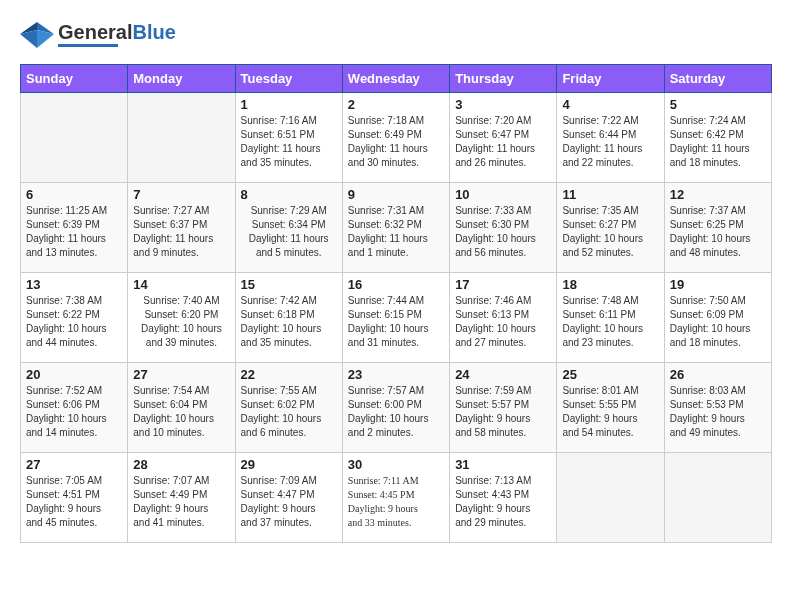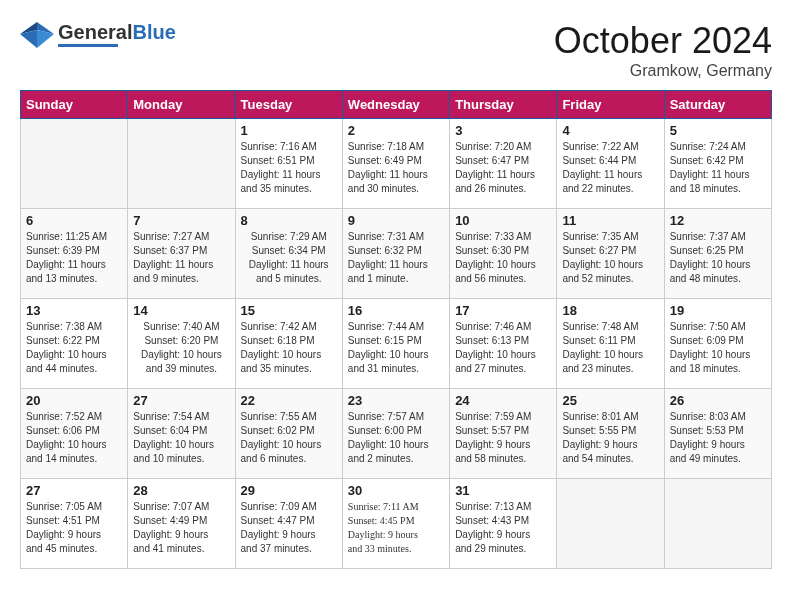--- a/index.html
+++ b/index.html
@@ -7,21 +7,21 @@
       font-family: Arial, sans-serif;
       background: #fff;
       width: 792px;
       min-height: 612px;
       padding: 20px;
     }
     .header {
       display: flex;
       justify-content: space-between;
       align-items: flex-start;
-      margin-bottom: 10px;
+      margin-bottom: 16px;
     }
     .logo {
       display: flex;
       flex-direction: column;
       align-items: flex-start;
     }
     .title-block {
       text-align: right;
     }
     .month-title {
@@ -32,21 +32,21 @@
     .subtitle {
       font-size: 16px;
       color: #444;
     }
     table {
       width: 100%;
       border-collapse: collapse;
       table-layout: fixed;
     }
     thead th {
-      background-color: #be185d;
+      background-color: #8b5cf6;
       color: white;
       text-align: left;
       padding: 6px 5px;
       font-size: 13px;
       font-weight: bold;
       border: 1px solid #1a5a9a;
     }
     tbody td {
       border: 1px solid #ccc;
       vertical-align: top;
@@ -91,24 +91,20 @@
         <polygon points="17,10 0,14 17,28" fill="#2a6db5"></polygon>
       </svg>
       <div style="margin-left:4px;">
         <div style="font-size:20px;font-weight:bold;line-height:1.1;">
           <span style="color:#333;">General</span><span style="color:#2a6db5;">Blue</span>
         </div>
         <div style="width:60px;height:3px;background:#2a6db5;margin-top:1px;"></div>
       </div>
     </div>
   </div>
-  <div class="title-block">
-    <div class="month-title">October 2024</div>
-    <div class="subtitle">Gramkow, Germany</div>
-  </div>
 </div>
 
 <table>
   <thead>
     <tr>
       <th>Sunday</th>
       <th>Monday</th>
       <th>Tuesday</th>
       <th>Wednesday</th>
       <th>Thursday</th>

